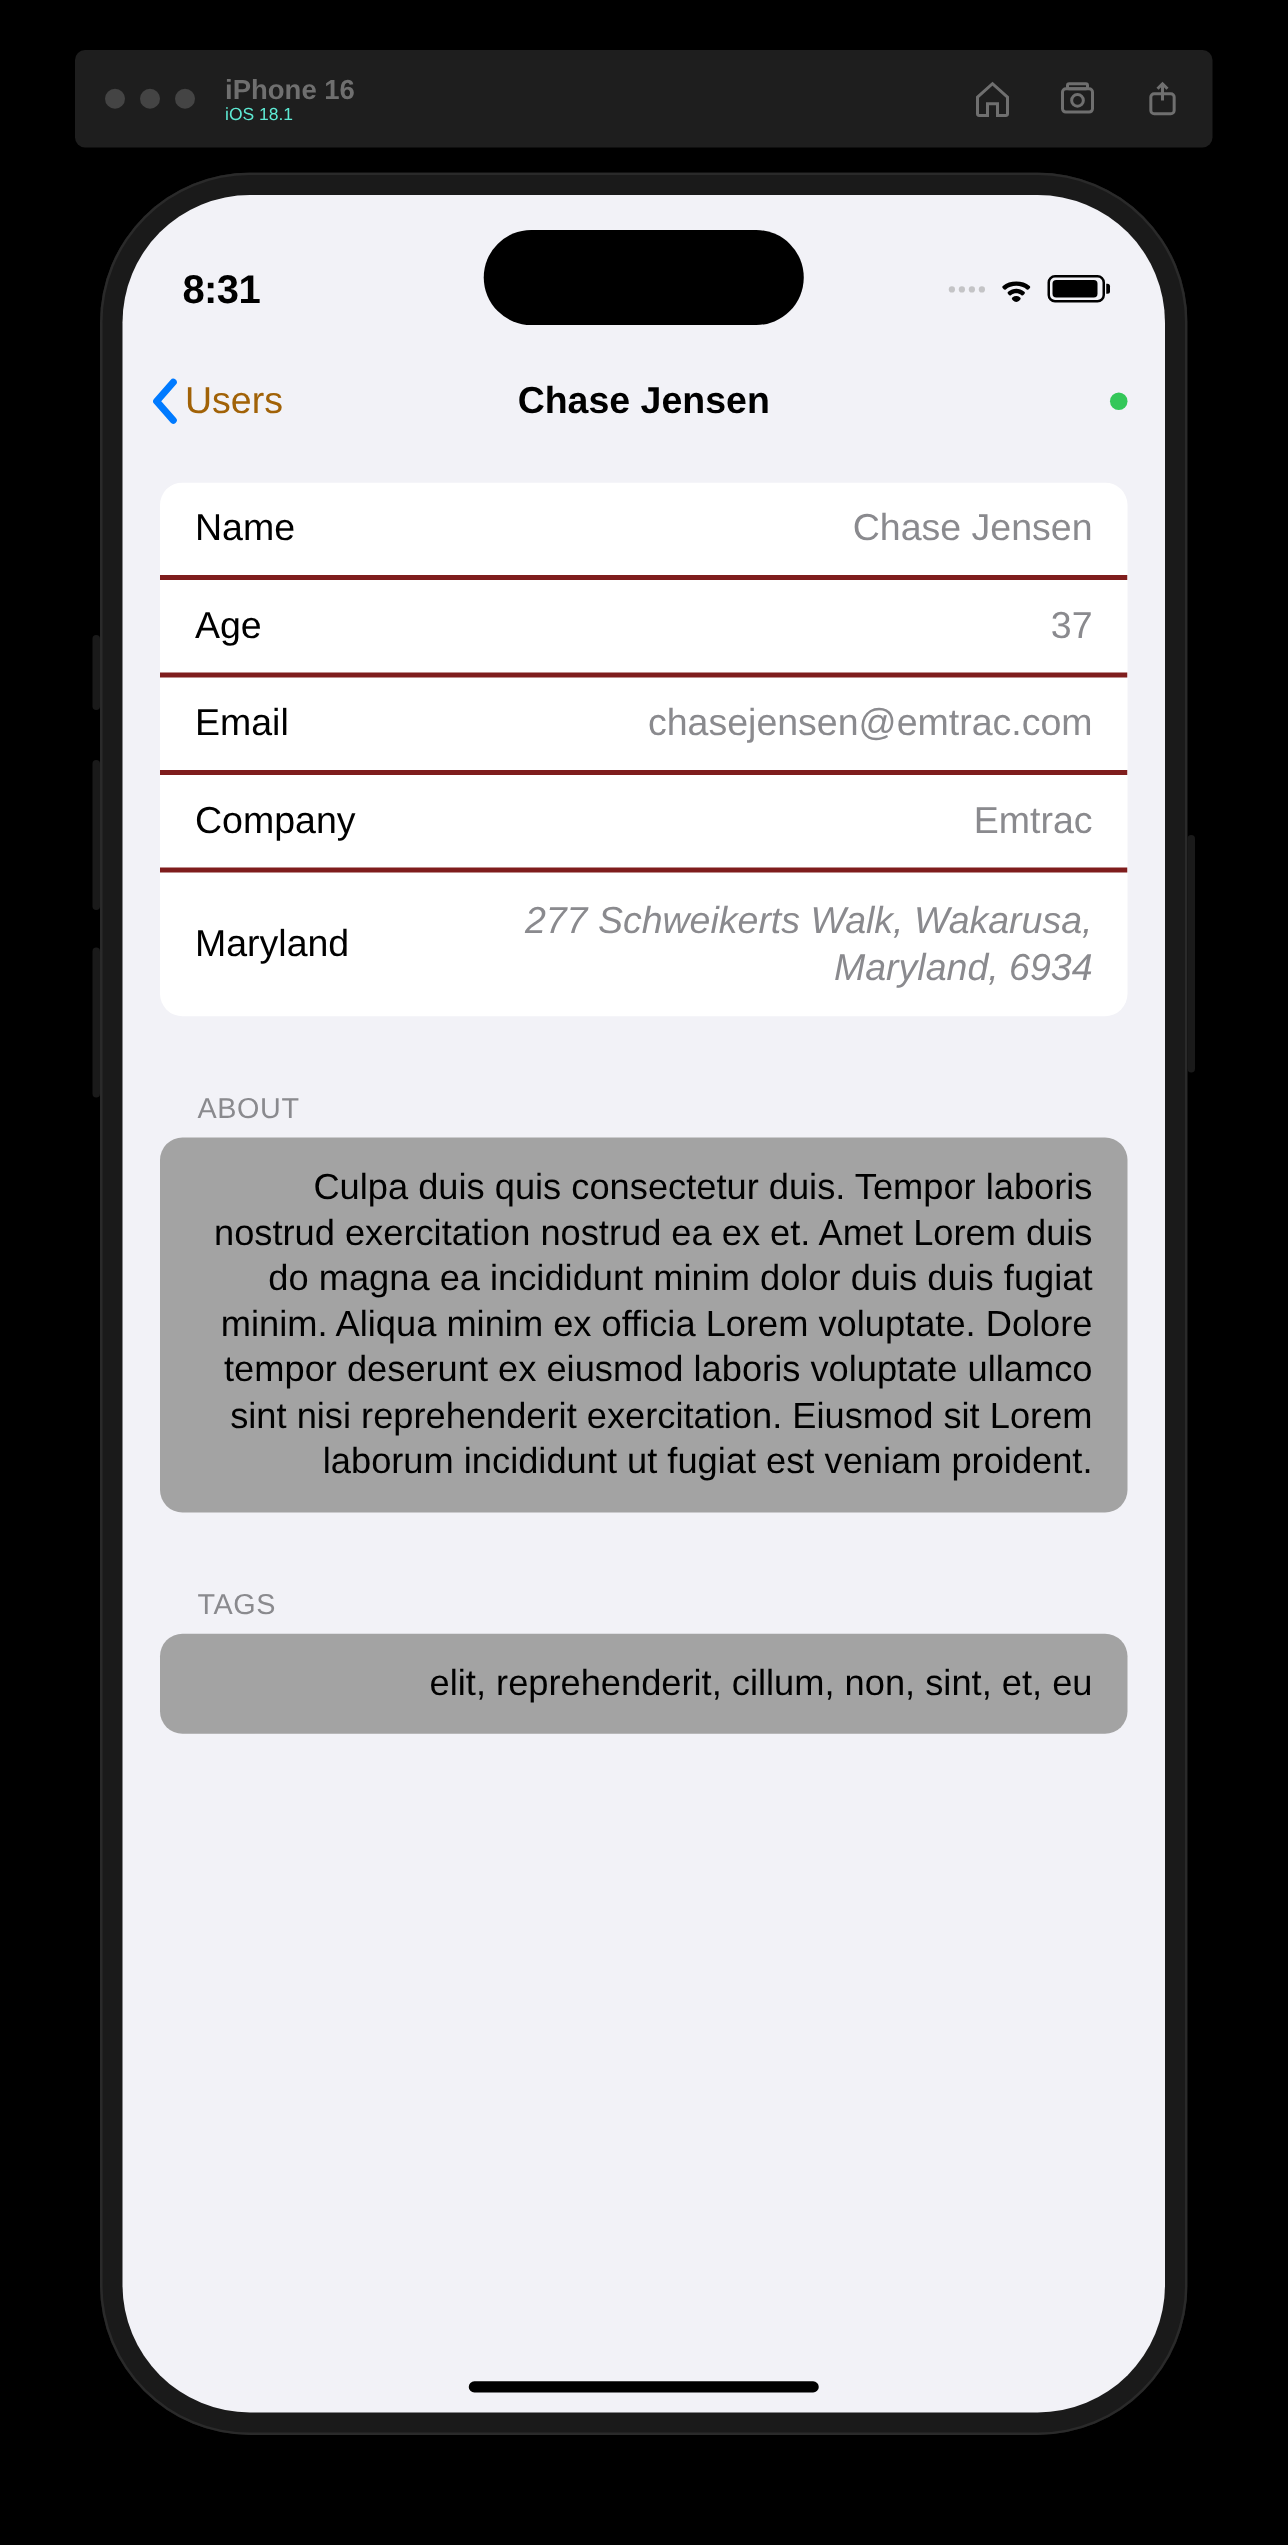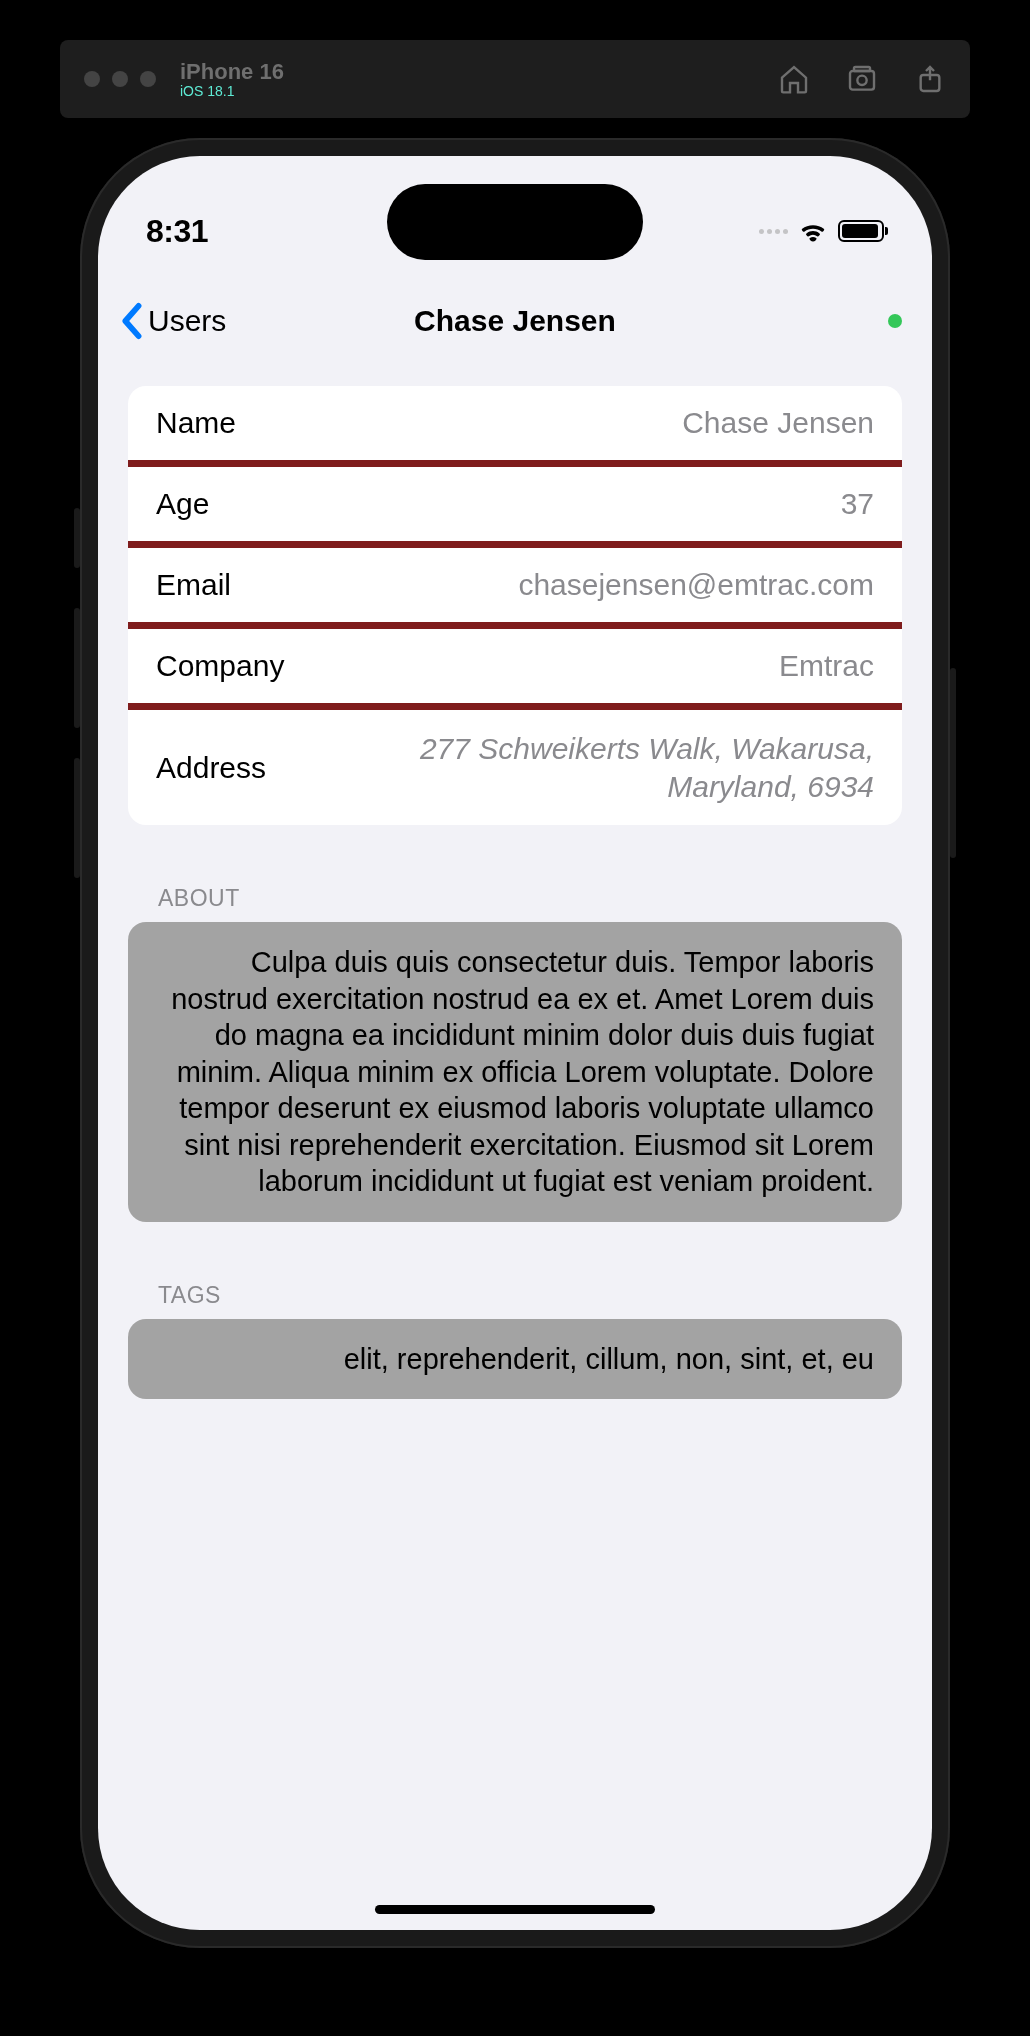--- a/index.html
+++ b/index.html
@@ -106,21 +106,21 @@
       left: 0;
       right: 0;
       height: 70px;
       display: flex;
       align-items: center;
       padding: 0 20px;
     }
     .nav-back {
       display: flex;
       align-items: center;
-      color: #000000;
+      color: #a16207;
       font-size: 30px;
       gap: 4px;
     }
     .nav-back svg { width: 26px; height: 38px; }
     .nav-title {
       position: absolute;
       left: 50%;
       transform: translateX(-50%);
       font-size: 30px;
       font-weight: 600;
@@ -160,21 +160,21 @@
     .card {
       background: #fff;
       border-radius: 18px;
       overflow: hidden;
     }
     .row {
       display: flex;
       align-items: flex-end;
       padding: 20px 28px;
       min-height: 70px;
-      border-bottom: 7px solid #7f1d1d;
+      border-bottom: 4px solid #7f1d1d;
     }
     .row:last-child { border-bottom: none; }
     .row-label { font-size: 30px; color: #000; flex-shrink: 0; }
     .row-value { font-size: 30px; color: #8a8a8e; text-align: right; margin-left: auto; padding-left: 20px; }
     .row.multi { align-items: center; }
     .row.multi .row-value { line-height: 1.25; font-style: italic; }
 
     .text-block {
       background: #a3a3a3;
       border-radius: 18px;
@@ -285,21 +285,21 @@
         </div>
         <div class="row">
           <span class="row-label">Email</span>
           <span class="row-value">chasejensen@emtrac.com</span>
         </div>
         <div class="row">
           <span class="row-label">Company</span>
           <span class="row-value">Emtrac</span>
         </div>
         <div class="row multi">
-          <span class="row-label">Address</span>
+          <span class="row-label">Maryland</span>
           <span class="row-value">277 Schweikerts Walk, Wakarusa, Maryland, 6934</span>
         </div>
       </div>
 
       <div class="section-header spaced">About</div>
       <div class="text-block">
         <span>Culpa duis quis consectetur duis. Tempor laboris nostrud exercitation nostrud ea ex et. Amet Lorem duis do magna ea incididunt minim dolor duis duis fugiat minim. Aliqua minim ex officia Lorem voluptate. Dolore tempor deserunt ex eiusmod laboris voluptate ullamco sint nisi reprehenderit exercitation. Eiusmod sit Lorem laborum incididunt ut fugiat est veniam proident.</span>
       </div>
 
       <div class="section-header spaced">Tags</div>

